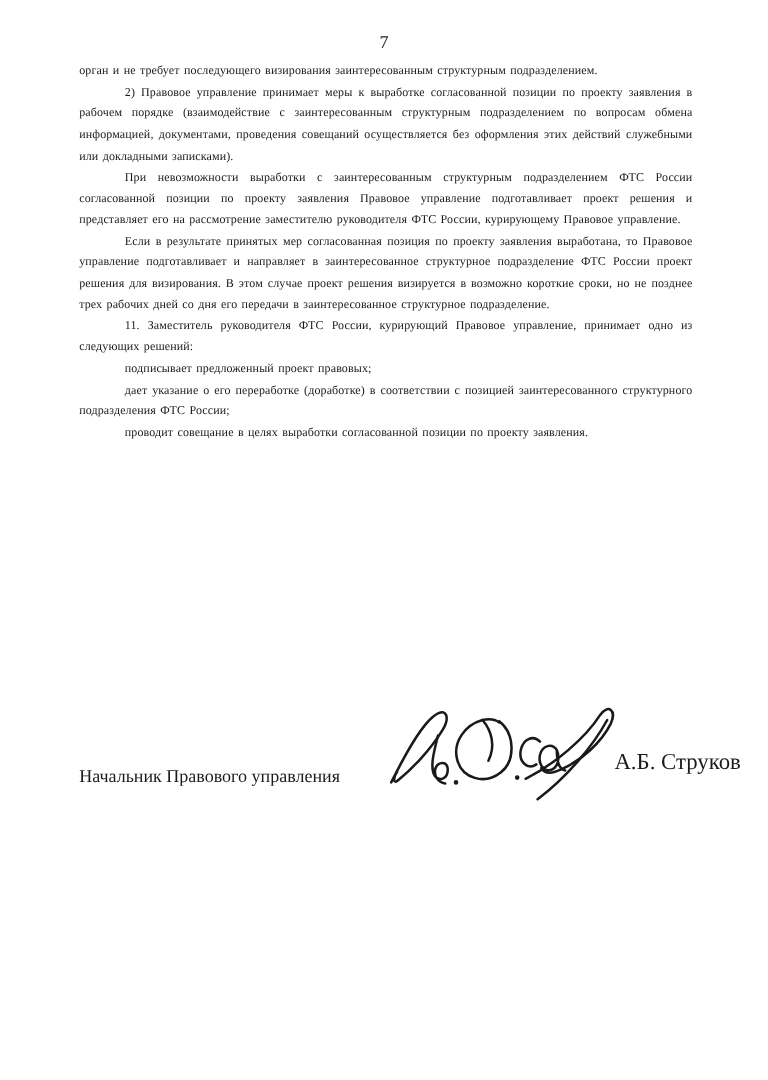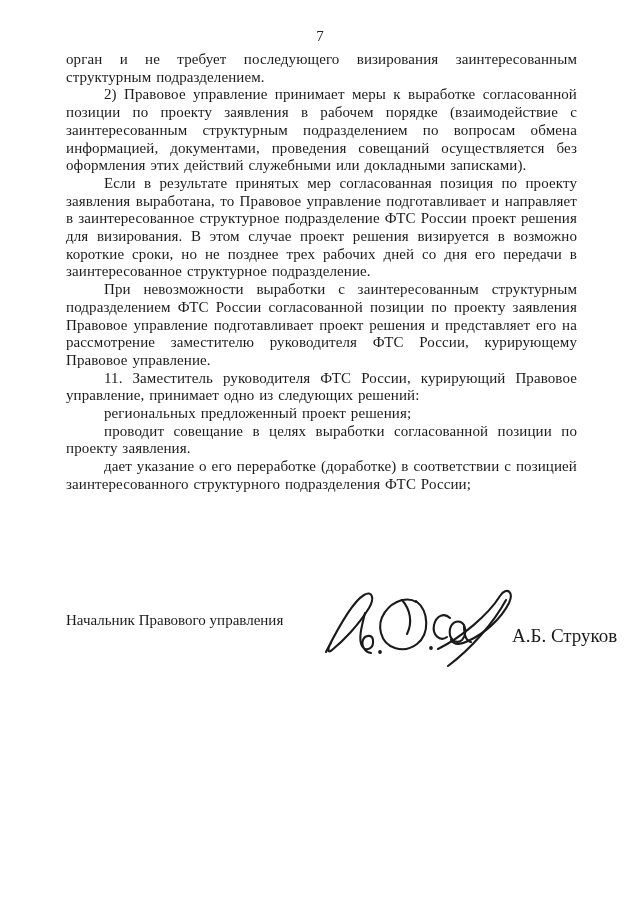--- a/index.html
+++ b/index.html
@@ -23,39 +23,39 @@
     width: 640px;
     text-align: center;
     font-size: 15px;
     color: #222;
   }
   .content {
     position: absolute;
     top: 51px;
     left: 66px;
     width: 511px;
-    font-size: 15px;
+    font-size: 10px;
     line-height: 17.7px;
     text-align: justify;
     letter-spacing: 0.1px;
     word-spacing: 1px;
   }
   .content p {
     margin: 0;
     padding: 0;
     text-indent: 38px;
     text-align: justify;
   }
   .content p.first {
     text-indent: 0;
   }
   .sign-role {
     position: absolute;
     left: 66px;
-    top: 612px;
+    top: 640px;
     font-size: 15px;
     white-space: nowrap;
   }
   .sign-name {
     position: absolute;
     left: 512px;
     top: 625px;
     font-size: 19px;
     white-space: nowrap;
   }
@@ -81,26 +81,26 @@
 </head>
 <body>
 
 <div class="page">
 
   <div class="page-number">7</div>
 
   <div class="content">
     <p class="first">орган и не требует последующего визирования заинтересованным структурным подразделением.</p>
     <p>2) Правовое управление принимает меры к выработке согласованной позиции по проекту заявления в рабочем порядке (взаимодействие с заинтересованным структурным подразделением по вопросам обмена информацией, документами, проведения совещаний осуществляется без оформления этих действий служебными или докладными записками).</p>
+    <p>При невозможности выработки с заинтересованным структурным подразделением ФТС России согласованной позиции по проекту заявления Правовое управление подготавливает проект решения и представляет его на рассмотрение заместителю руководителя ФТС России, курирующему Правовое управление.</p>
     <p>Если в результате принятых мер согласованная позиция по проекту заявления выработана, то Правовое управление подготавливает и направляет в заинтересованное структурное подразделение ФТС России проект решения для визирования. В этом случае проект решения визируется в возможно короткие сроки, но не позднее трех рабочих дней со дня его передачи в заинтересованное структурное подразделение.</p>
-    <p>При невозможности выработки с заинтересованным структурным подразделением ФТС России согласованной позиции по проекту заявления Правовое управление подготавливает проект решения и представляет его на рассмотрение заместителю руководителя ФТС России, курирующему Правовое управление.</p>
     <p>11. Заместитель руководителя ФТС России, курирующий Правовое управление, принимает одно из следующих решений:</p>
-    <p>региональных предложенный проект решения;</p>
+    <p>подписывает предложенный проект правовых;</p>
+    <p>дает указание о его переработке (доработке) в соответствии с позицией заинтересованного структурного подразделения ФТС России;</p>
     <p>проводит совещание в целях выработки согласованной позиции по проекту заявления.</p>
-    <p>дает указание о его переработке (доработке) в соответствии с позицией заинтересованного структурного подразделения ФТС России;</p>
   </div>
 
   <div class="sign-role">Начальник Правового управления</div>
 
   <svg class="signature-svg" viewBox="0 0 200 85" xmlns="http://www.w3.org/2000/svg" aria-hidden="true">
 
     <path d="M 8,64 C 20,40 34,14 46,7 C 54,2 57,10 51,20 C 40,38 24,54 14,62 C 10,66 9,61 13,55"></path>
     <path d="M 47,25 C 44,37 40,51 44,58 C 48,64 56,61 55,52 C 54,46 47,47 45,52 C 43,58 47,64 53,65"></path>
     <circle cx="62" cy="64" r="1.9"></circle>
 

